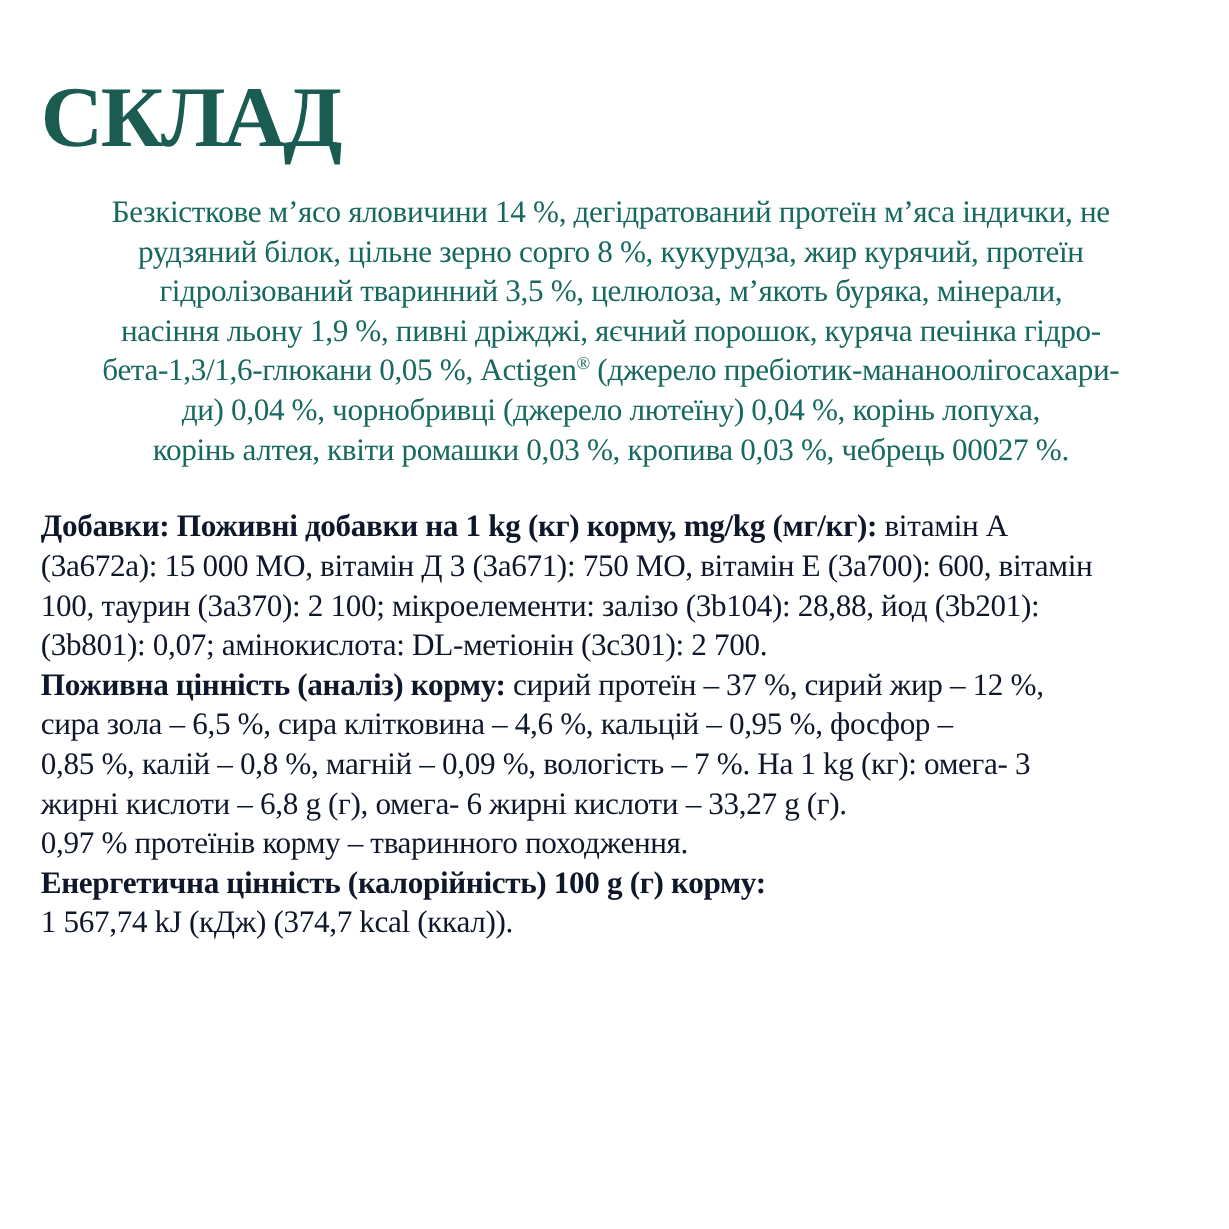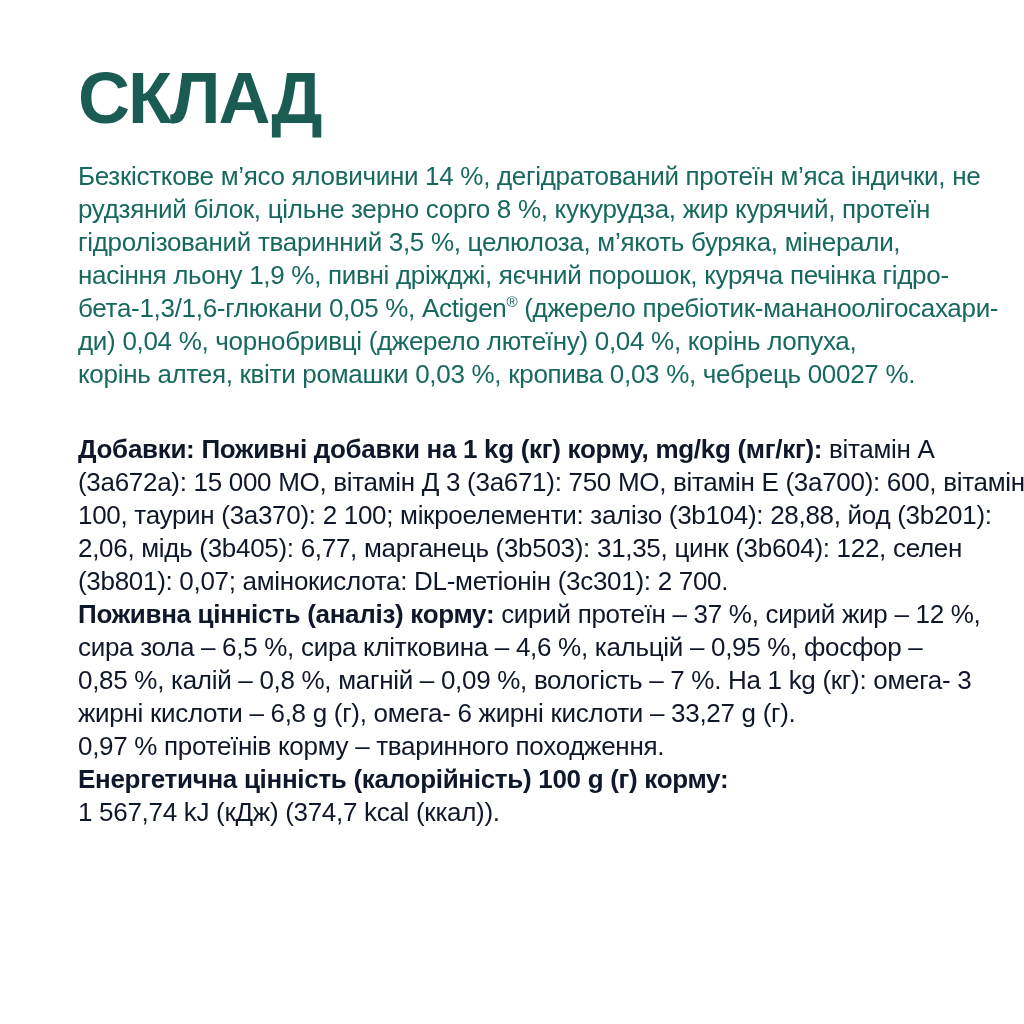--- a/index.html
+++ b/index.html
@@ -10,37 +10,38 @@
   body {
     width: 1024px;
     height: 1024px;
     overflow: hidden;
     font-family: "Liberation Sans", "DejaVu Sans", sans-serif;
   }
   .page {
     box-sizing: border-box;
     width: 1024px;
     height: 889px;
-    padding: 62px 40px 0 78px;
+    padding: 62px 40px 0 34px;
     background: #ffffff;
+    font-family: Liberation Serif, serif;
   }
   .title {
     margin: 0 0 26px 0;
     font-size: 72px;
     line-height: 72px;
     font-weight: bold;
     letter-spacing: -2px;
   }
   .section .line {
     font-size: 26px;
     line-height: 33px;
     letter-spacing: -0.3px;
     white-space: nowrap;
   }
-  .composition { margin-bottom: 42px; }
+  .composition { margin-bottom: 31px; text-align: center; }
   .bold { font-weight: bold; }
   .section sup {
     font-size: 58%;
     line-height: 0;
   }
 </style>
 </head>
 <body>
 
 <div class="page">
@@ -53,21 +54,20 @@
       <div class="line"><span>насіння льону 1,9 %, пивні дріжджі, яєчний порошок, куряча печінка гідро-</span></div>
       <div class="line"><span>бета-1,3/1,6-глюкани 0,05 %, Actigen</span><sup>®</sup><span> (джерело пребіотик-мананоолігосахари-</span></div>
       <div class="line"><span>ди) 0,04 %, чорнобривці (джерело лютеїну) 0,04 %, корінь лопуха,</span></div>
       <div class="line"><span>корінь алтея, квіти ромашки 0,03 %, кропива 0,03 %, чебрець 00027 %.</span></div>
     </div>
 
   <div class="section details" style="color: #0f172a;">
       <div class="line"><span class="bold">Добавки: Поживні добавки на 1 kg (кг) корму, mg/kg (мг/кг):</span><span> вітамін А</span></div>
       <div class="line"><span>(3а672а): 15 000 МО, вітамін Д 3 (3а671): 750 МО, вітамін Е (3а700): 600, вітамін</span></div>
       <div class="line"><span>100, таурин (3а370): 2 100; мікроелементи: залізо (3b104): 28,88, йод (3b201):</span></div>
-      <div class="line"><span>2,06, мідь (3b405): 6,77, марганець (3b503): 31,35, цинк (3b604): 122, селен</span></div>
       <div class="line"><span>(3b801): 0,07; амінокислота: DL-метіонін (3с301): 2 700.</span></div>
       <div class="line"><span class="bold">Поживна цінність (аналіз) корму:</span><span> сирий протеїн – 37 %, сирий жир – 12 %,</span></div>
       <div class="line"><span>сира зола – 6,5 %, сира клітковина – 4,6 %, кальцій – 0,95 %, фосфор –</span></div>
       <div class="line"><span>0,85 %, калій – 0,8 %, магній – 0,09 %, вологість – 7 %. На 1 kg (кг): омега- 3</span></div>
       <div class="line"><span>жирні кислоти – 6,8 g (г), омега- 6 жирні кислоти – 33,27 g (г).</span></div>
       <div class="line"><span>0,97 % протеїнів корму – тваринного походження.</span></div>
       <div class="line"><span class="bold">Енергетична цінність (калорійність) 100 g (г) корму:</span></div>
       <div class="line"><span>1 567,74 kJ (кДж) (374,7 kcal (ккал)).</span></div>
     </div>
 </div>

